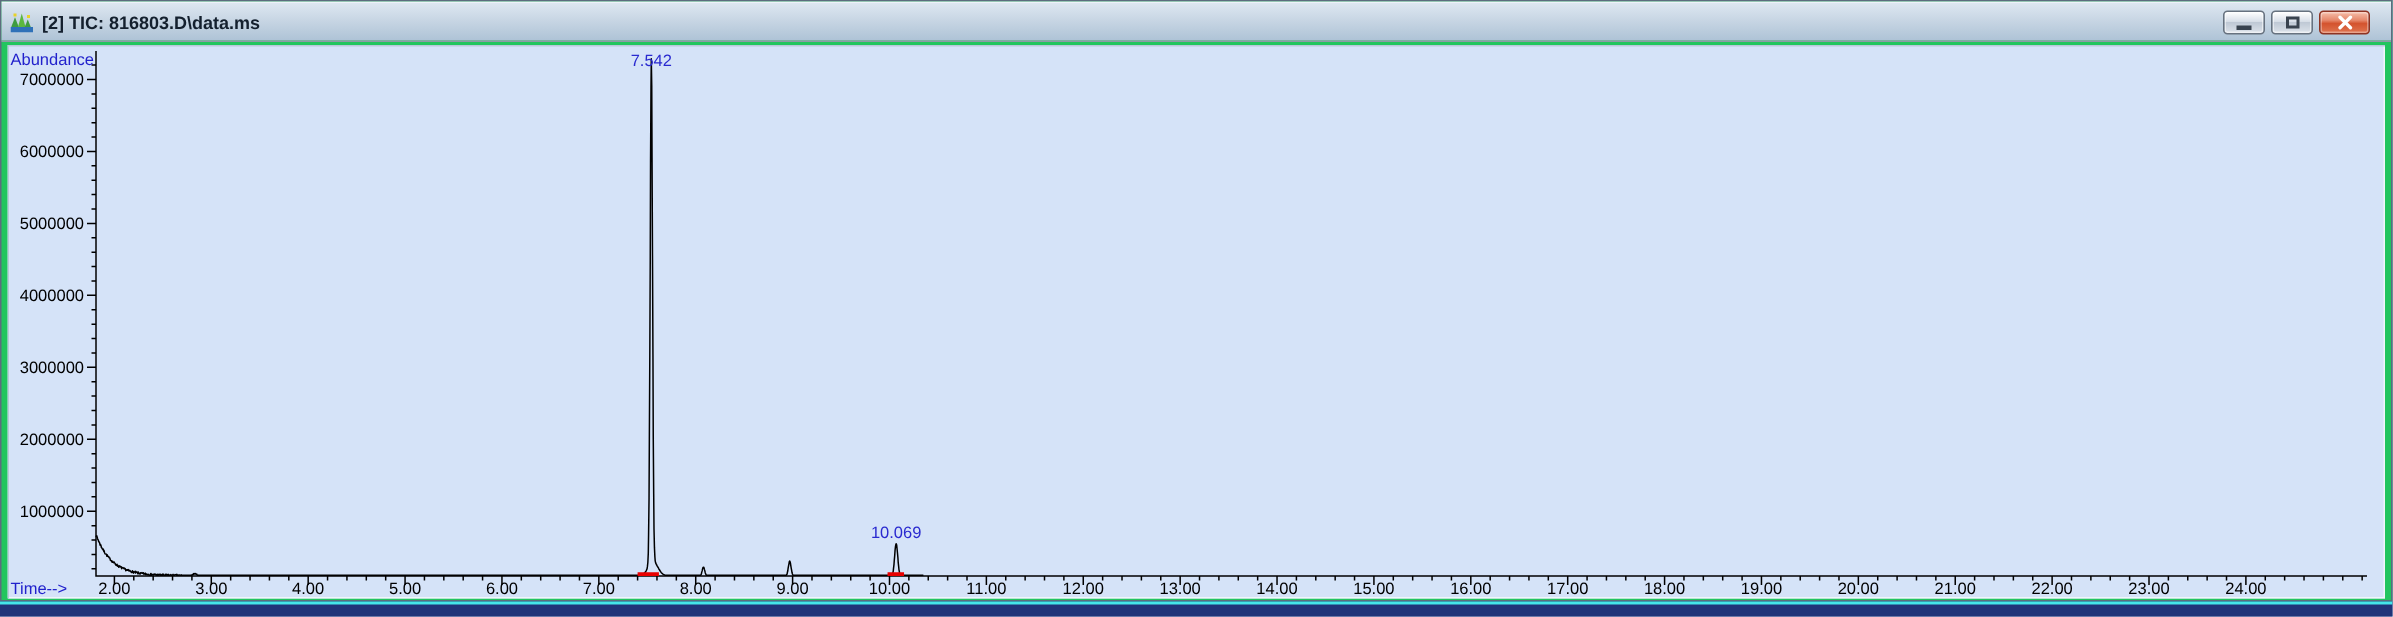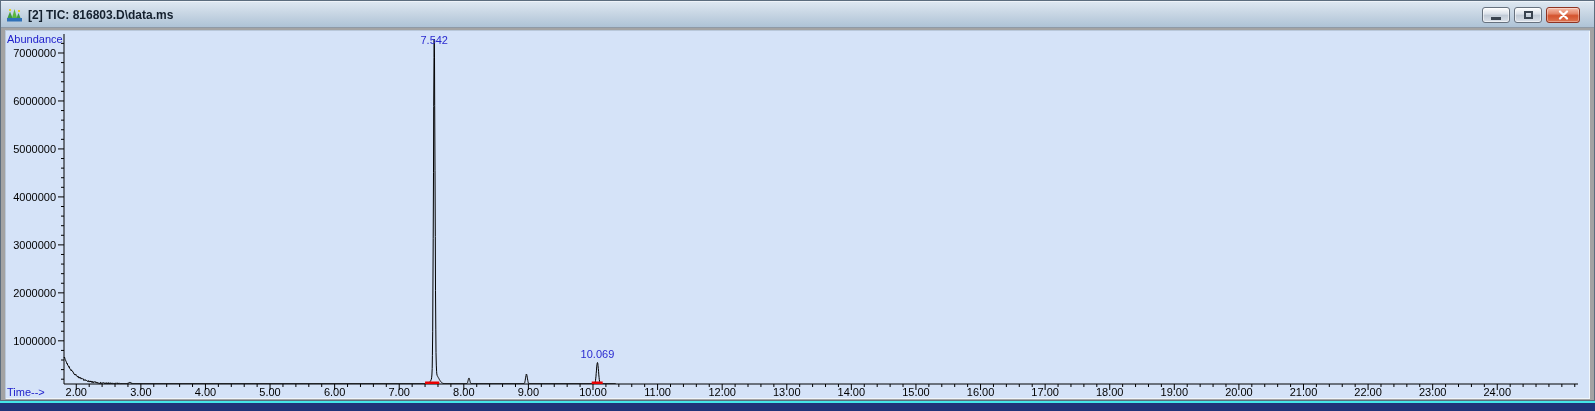--- a/index.html
+++ b/index.html
@@ -1,21 +1,21 @@
 <!DOCTYPE html>
 <html><head>
 <meta charset="utf-8">
 <style>
   * { margin:0; padding:0; box-sizing:border-box; }
   body { font-family:"Liberation Sans", sans-serif; }
   .screen { position:relative; width:1595px; height:411px; background:#203479; overflow:hidden; }
 
   .window {
     position:absolute; left:0; top:0; width:1595px; height:401px;
-    border:1px solid #5c6d7e; background:#a3a3a3;
+    border:1px solid #5c6d7e; background:#22c55e;
   }
   .titlebar {
     height:27px; display:flex; align-items:center; gap:5px;
     padding:0 14px 0 6px;
     background:linear-gradient(#dde7f1 0%, #c8d6e4 45%, #aec3d6 100%);
     border-top:1px solid #eef3f9;
     border-bottom:1px solid #8f9aa6;
   }
   .title-icon { width:16px; height:16px; flex:0 0 auto; }
   .title-text {

